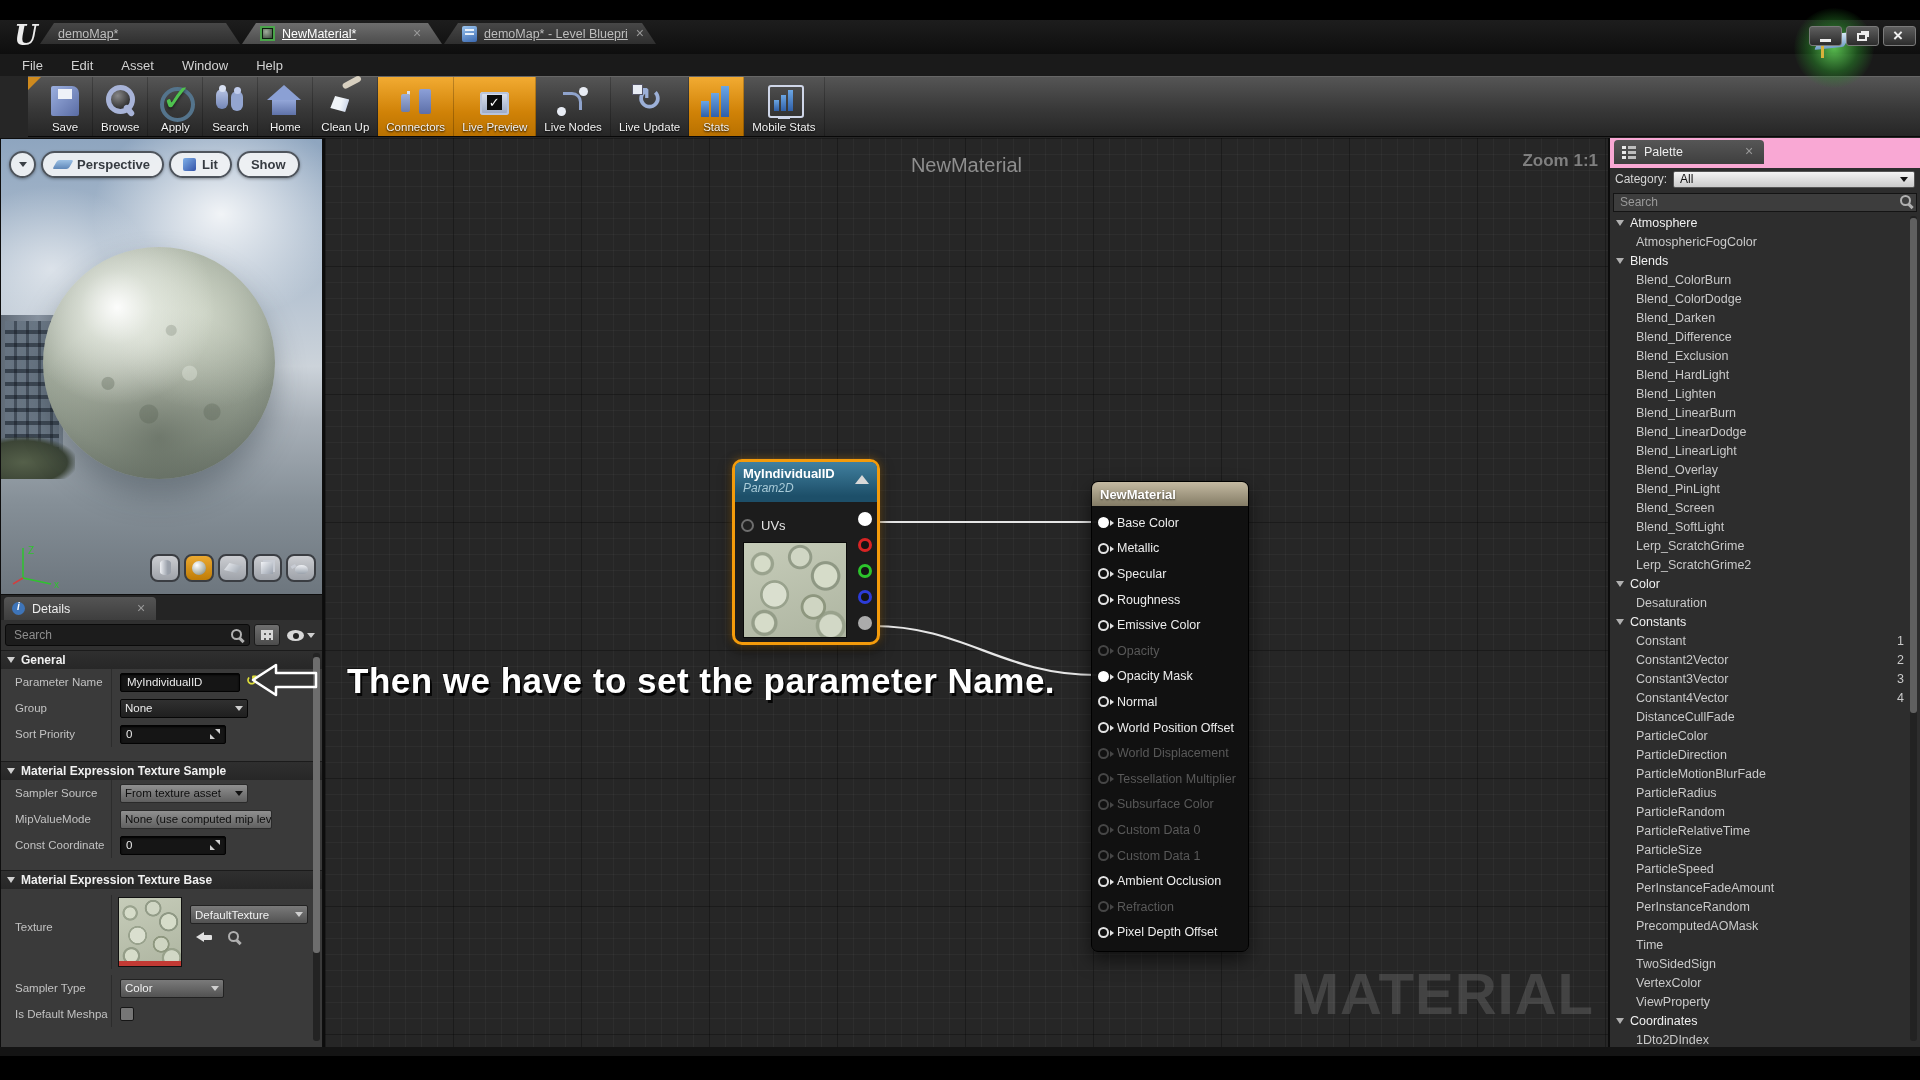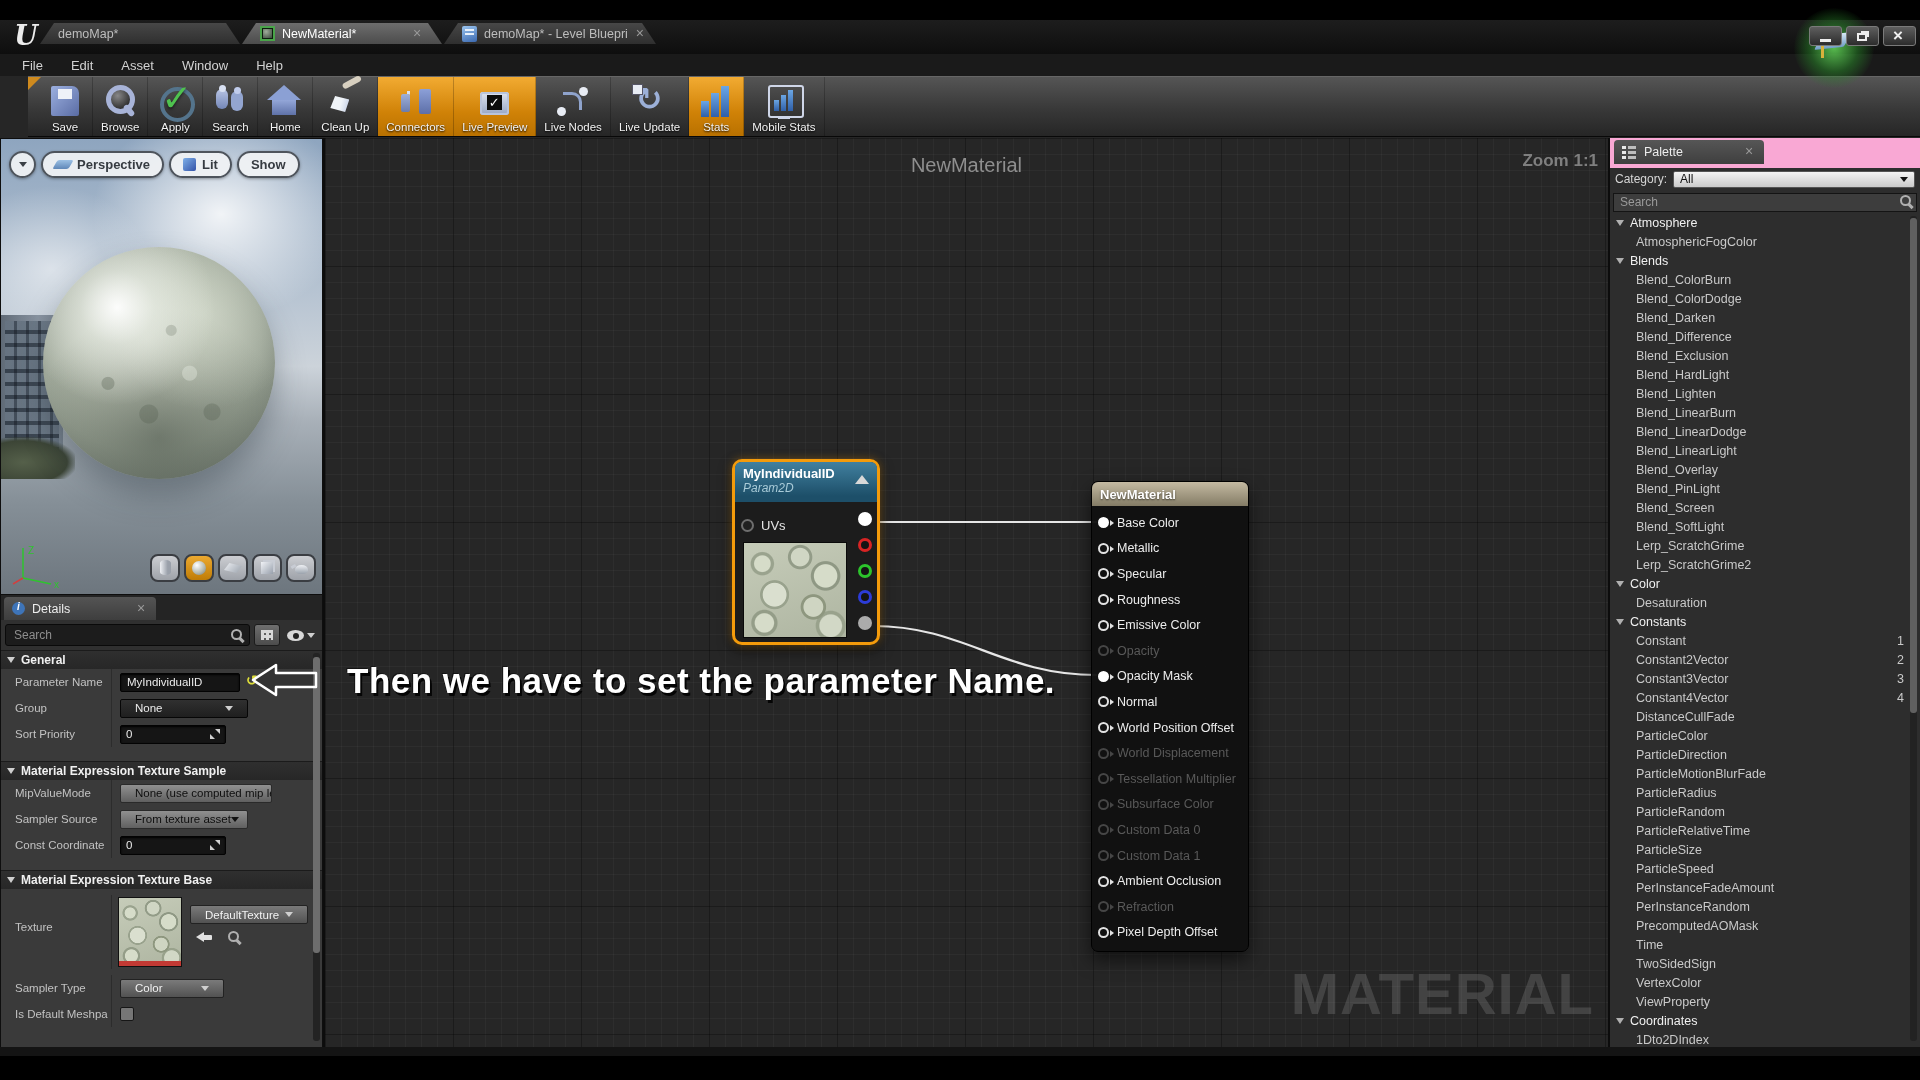--- a/index.html
+++ b/index.html
@@ -9,21 +9,21 @@
   .window { position:absolute; left:0; top:20px; width:1920px; height:1036px; background:#262626; }
 
   
   .tabbar { position:absolute; left:0; top:0; width:100%; height:34px;
     background:linear-gradient(#1d1d1d,#0e0e0e); }
   .ue-logo { position:absolute; left:8px; top:0; width:36px; height:32px; color:#ededed;
     font-family:"DejaVu Serif",serif; font-style:italic; font-weight:bold; font-size:27px; line-height:32px; text-align:center; }
   .tab { position:absolute; top:3px; height:21px; display:flex; align-items:center; gap:7px;
     padding:0 18px; background:linear-gradient(#474747,#2f2f2f);
     clip-path:polygon(14px 0, calc(100% - 14px) 0, 100% 100%, 0 100%);
-    color:#bdbdbd; font-size:12.5px; white-space:nowrap; }
+    color:#bdbdbd; font-size:12.5px; white-space:nowrap;text-decoration:underline; }
   .tab.active { background:linear-gradient(#6d6d6d,#4c4c4c); color:#fff; }
   .tab-1 { left:40px;  width:200px; }
   .tab-2 { left:242px; width:200px; }
   .tab-3 { left:444px; width:212px; }
   .x-icon { position:relative; width:12px; height:12px; }
   .x-icon::before { content:"×"; position:absolute; left:1px; top:-3px; color:#9a9a9a; font-size:14px; }
   .tab .x-icon { margin-left:auto; }
   .material-tab-icon { width:15px; height:15px; background:#0e1d0e; border:2px solid #4aa44a; flex:none; position:relative; }
   .material-tab-icon::before { content:""; position:absolute; inset:1px; background:radial-gradient(circle at 35% 30%,#9fae9a,#39453a); }
   .blueprint-tab-icon { width:15px; height:16px; flex:none; border-radius:2px;
@@ -209,21 +209,21 @@
   .d-label { width:96px; flex:none; color:#c2c2c2; font-size:11.5px; white-space:nowrap; overflow:hidden; }
   .d-control { flex:1; align-self:stretch; border-left:1px solid #2c2c2c; padding:3px 8px;
     display:flex; align-items:center; gap:6px; }
   .text-field { width:120px; height:19px; background:#151515; border:1px solid #030303; border-radius:2px;
     box-shadow:inset 0 1px 2px #000; color:#eaeaea; font-size:11.5px; display:flex; align-items:center; padding:0 6px;
     white-space:nowrap; overflow:hidden; }
   .reset-icon { position:relative; width:14px; height:14px; }
   .reset-icon::before { content:"↺"; position:absolute; left:0; top:-3px; color:#dede3a; font-size:14px; font-weight:bold; }
   .dropdown { height:19px; background:linear-gradient(#303030,#1f1f1f); border:1px solid #060606; border-radius:2px;
     color:#eaeaea; font-size:11.5px; display:flex; align-items:center; justify-content:space-between;
-    gap:0; padding:0 14px; width:128px; white-space:nowrap; overflow:hidden; }
+    gap:0; padding:0 4px; width:128px; white-space:nowrap; overflow:hidden; }
   .dropdown .dd-arr { border-top-color:#cfcfcf; flex:none; }
   .dropdown.light { background:linear-gradient(#909090,#606060); color:#0e0e0e; border-color:#2a2a2a; }
   .dropdown.light .dd-arr { border-top-color:#111; }
   .dropdown.mid { background:linear-gradient(#7a7a7a,#525252); color:#f2f2f2; border-color:#222; }
   .dropdown.w150 { width:152px; }
   .num-field { width:106px; height:19px; background:#151515; border:1px solid #030303; border-radius:2px;
     box-shadow:inset 0 1px 2px #000; color:#eaeaea; font-size:11.5px; display:flex; align-items:center;
     justify-content:space-between; padding:0 5px; }
   .num-field.disabled { background:#474747; color:#919191; border-color:#2e2e2e; box-shadow:none; }
   .drag-icon { position:relative; width:10px; height:10px; flex:none; }
@@ -562,34 +562,34 @@
             </div>
           </div>
         </div>
 
         <div class="d-spacer-lg"></div>
         <div class="d-section-header">
           <span class="tri-down"></span>
           <span>Material Expression Texture Sample</span>
         </div>
         <div class="d-row">
-          <span class="d-label">MipValueMode</span>
-          <div class="d-control">
-            <div class="dropdown light w150">
-              <span>None (use computed mip lev</span>
-
-            </div>
-          </div>
-        </div>
-        <div class="d-row">
           <span class="d-label">Sampler Source</span>
           <div class="d-control">
             <div class="dropdown light">
               <span>From texture asset</span>
               <span class="dd-arr"></span>
+            </div>
+          </div>
+        </div>
+        <div class="d-row">
+          <span class="d-label">MipValueMode</span>
+          <div class="d-control">
+            <div class="dropdown light w150">
+              <span>None (use computed mip lev</span>
+
             </div>
           </div>
         </div>
         <div class="d-row">
           <span class="d-label">Const Coordinate</span>
           <div class="d-control">
             <div class="num-field">
               <span>0</span>
               <span class="drag-icon"></span>
             </div>

